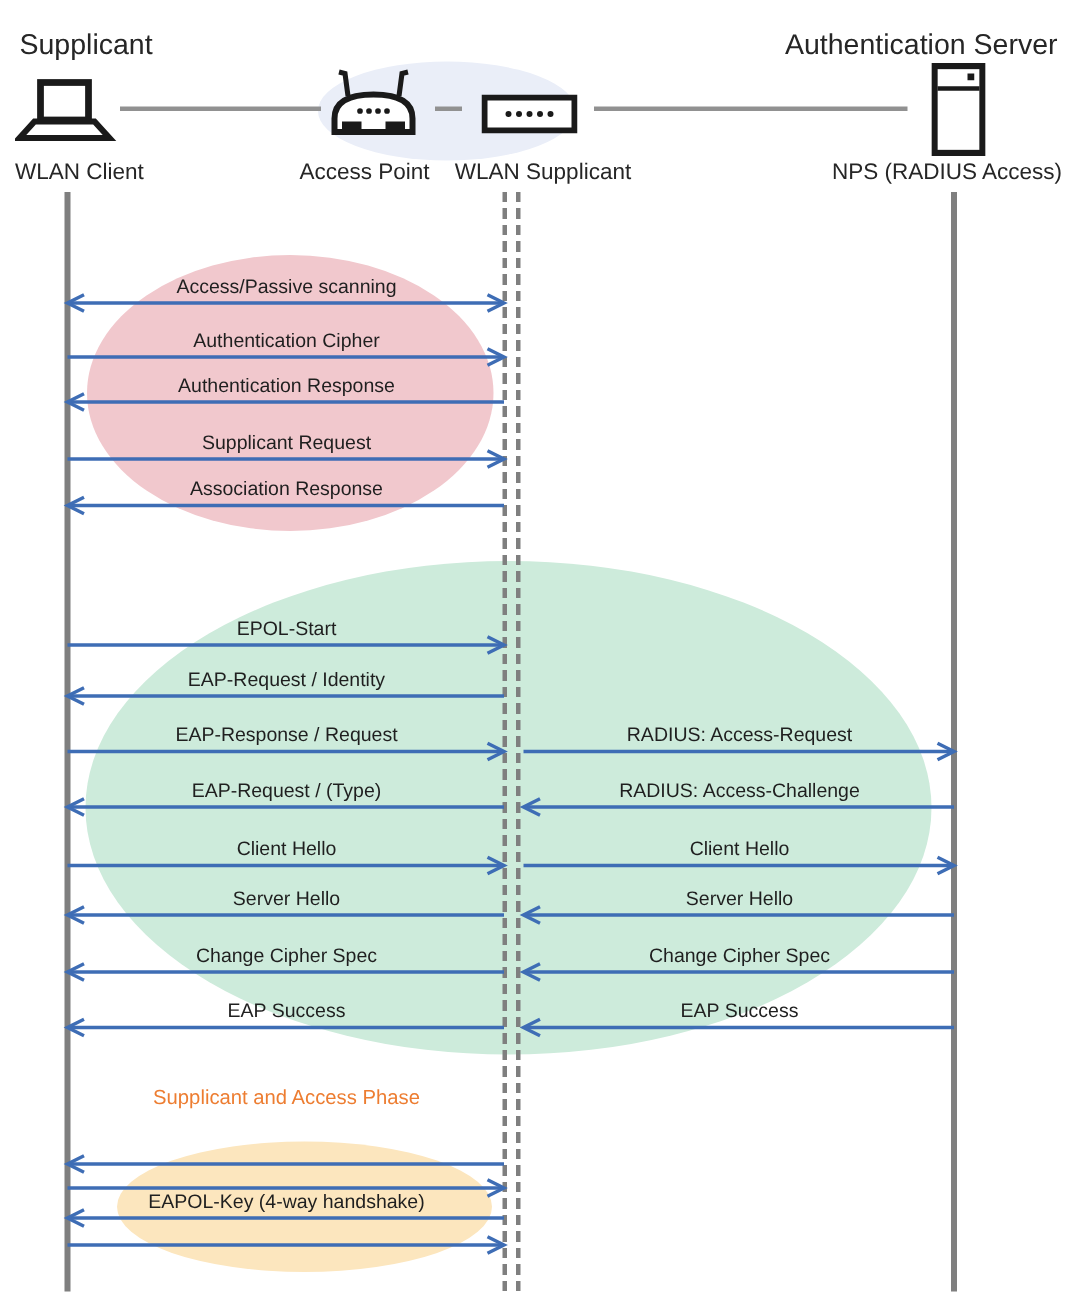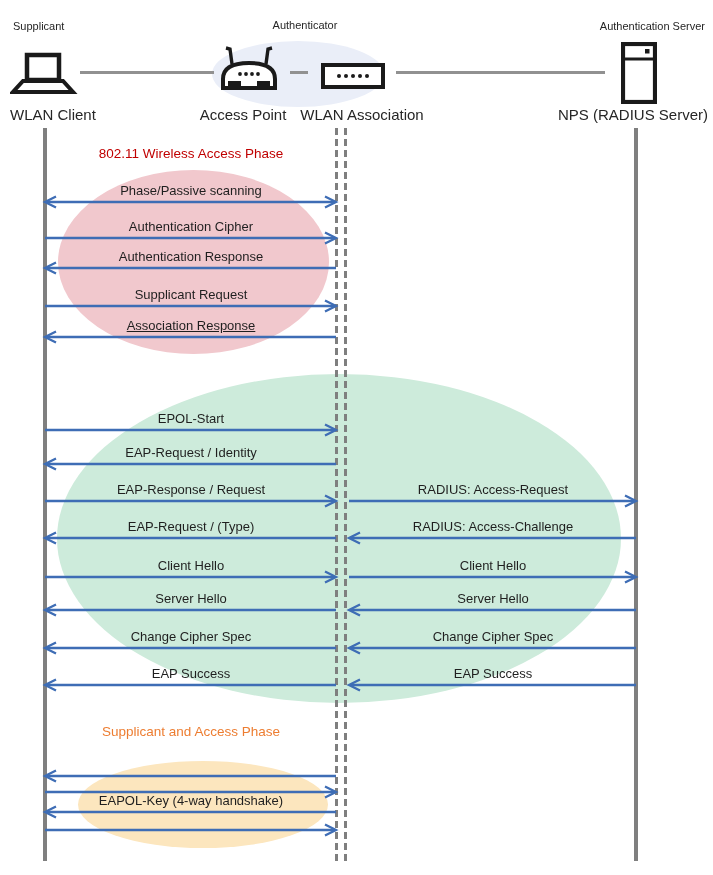--- a/index.html
+++ b/index.html
@@ -1,21 +1,21 @@
 <!DOCTYPE html>
 <html style="--c-arrow: #3E6DB5; --c-line: #7F7F7F; --c-text: #262626; --c-p1-fill: #F1C8CD; --c-p1-title: #C00000; --c-p2-fill: #CDEBDB; --c-p2-title: #2FB173; --c-p3-fill: #FCE6BE; --c-p3-title: #ED7D31; --c-auth-fill: #EAEEF8;"><head>
 <meta charset="utf-8">
 <style>
   html,body{margin:0;padding:0;background:#fff;}
   #canvas{
     position:relative;width:713px;height:875px;background:#fff;overflow:hidden;
     font-family:"Liberation Sans", sans-serif;color:var(--c-text);
   }
   
-  .role-label{position:absolute;top:20px;font-size:11px;white-space:nowrap;z-index:3;}
+  .role-label{position:absolute;top:20px;font-size:19px;white-space:nowrap;z-index:3;}
   #role-supplicant{left:13px;}
   #role-authenticator{left:205px;width:200px;text-align:center;top:19px;}
   #role-server{right:8px;}
   .device-label{position:absolute;top:106px;font-size:15px;white-space:nowrap;z-index:3;}
   #dev-client{left:10px;}
   #dev-ap{left:168px;width:150px;text-align:center;}
   #dev-controller{left:287px;width:150px;text-align:center;}
   #dev-nps{right:5px;}
   #el-auth{position:absolute;left:212px;top:41px;width:172px;height:66px;border-radius:50%;
     background:var(--c-auth-fill);z-index:0;}
@@ -56,21 +56,20 @@
   .right-col{left:349px;width:288px;}
 </style>
 </head>
 <body>
 
 <div id="canvas">
 
   <div id="el-auth"></div>
 
   <div class="role-label" id="role-supplicant">Supplicant</div>
-  <div class="role-label" id="role-authenticator">Authenticator</div>
   <div class="role-label" id="role-server">Authentication Server</div>
 
   <div class="connector" id="conn-1"></div>
   <div class="connector" id="conn-2"></div>
   <div class="connector" id="conn-3"></div>
 
   <svg class="icon" id="icon-laptop" width="68" height="44" viewBox="0 0 68 44">
     <rect x="17" y="3" width="32" height="25" fill="#fff" stroke="#1a1a1a" stroke-width="4.5"></rect>
     <path d="M13 29 L53 29 L63 40 L3 40 Z" fill="#fff" stroke="#1a1a1a" stroke-width="4"></path>
   </svg>
@@ -94,33 +93,32 @@
     <circle cx="46" cy="13" r="2" fill="#1a1a1a"></circle>
   </svg>
   <svg class="icon" id="icon-server" width="36" height="62" viewBox="0 0 36 62">
     <rect x="2" y="2" width="32" height="58" fill="#fff" stroke="#1a1a1a" stroke-width="4.2"></rect>
     <line x1="4" y1="17" x2="32" y2="17" stroke="#1a1a1a" stroke-width="3"></line>
     <rect x="24" y="7" width="4.5" height="4.5" fill="#1a1a1a"></rect>
   </svg>
 
   <div class="device-label" id="dev-client">WLAN Client</div>
   <div class="device-label" id="dev-ap">Access Point</div>
-  <div class="device-label" id="dev-controller">WLAN Association</div>
-  <div class="device-label" id="dev-nps">NPS (RADIUS Server)</div>
+  <div class="device-label" id="dev-controller">WLAN Supplicant</div>
+  <div class="device-label" id="dev-nps">NPS (RADIUS Access)</div>
 
   <div class="ellipse" id="el-p1"></div>
   <div class="ellipse" id="el-p2"></div>
   <div class="ellipse" id="el-p3"></div>
 
   <div class="lifeline" id="life-client"></div>
   <div class="lifeline-dashed" id="life-ctrl-a"></div>
   <div class="lifeline-dashed" id="life-ctrl-b"></div>
   <div class="lifeline" id="life-nps"></div>
 
-  <div class="phase-title" id="title-p1">802.11 Wireless Access Phase</div>
   <div class="phase-title" id="title-p3">
     <div>Supplicant and Access Phase</div>
   </div>
 
   <svg id="arrow-layer" width="713" height="875" viewBox="0 0 713 875">
       <g>
         <line x1="47" x2="334" y1="202" y2="202" class="al"></line>
         <path d="M 325 196.5 L 336 202 L 325 207.5" class="ah"></path>
         <path d="M 56 196.5 L 45 202 L 56 207.5" class="ah"></path>
       </g>
@@ -208,25 +206,25 @@
         <line x1="47" x2="336" y1="812" y2="812" class="al"></line>
         <path d="M 56 806.5 L 45 812 L 56 817.5" class="ah"></path>
       </g>
       <g>
         <line x1="45" x2="334" y1="830" y2="830" class="al"></line>
         <path d="M 325 824.5 L 336 830 L 325 835.5" class="ah"></path>
       </g>
     </svg>
 
   <div id="msg-labels">
-      <div class="msg-label left-col" style="top: 182px;">Phase/Passive scanning</div>
+      <div class="msg-label left-col" style="top: 182px;">Access/Passive scanning</div>
       <div class="msg-label left-col" style="top: 218px;">Authentication Cipher</div>
       <div class="msg-label left-col" style="top: 248px;">Authentication Response</div>
       <div class="msg-label left-col" style="top: 286px;">Supplicant Request</div>
-      <div class="msg-label left-col" style="top: 317px; text-decoration: underline;">Association Response</div>
+      <div class="msg-label left-col" style="top: 317px;">Association Response</div>
       <div class="msg-label left-col" style="top: 410px;">EPOL-Start</div>
       <div class="msg-label left-col" style="top: 444px;">EAP-Request / Identity</div>
       <div class="msg-label left-col" style="top: 481px;">EAP-Response / Request</div>
       <div class="msg-label right-col" style="top: 481px;">RADIUS: Access-Request</div>
       <div class="msg-label left-col" style="top: 518px;">EAP-Request / (Type)</div>
       <div class="msg-label right-col" style="top: 518px;">RADIUS: Access-Challenge</div>
       <div class="msg-label left-col" style="top: 557px;">Client Hello</div>
       <div class="msg-label right-col" style="top: 557px;">Client Hello</div>
       <div class="msg-label left-col" style="top: 590px;">Server Hello</div>
       <div class="msg-label right-col" style="top: 590px;">Server Hello</div>

